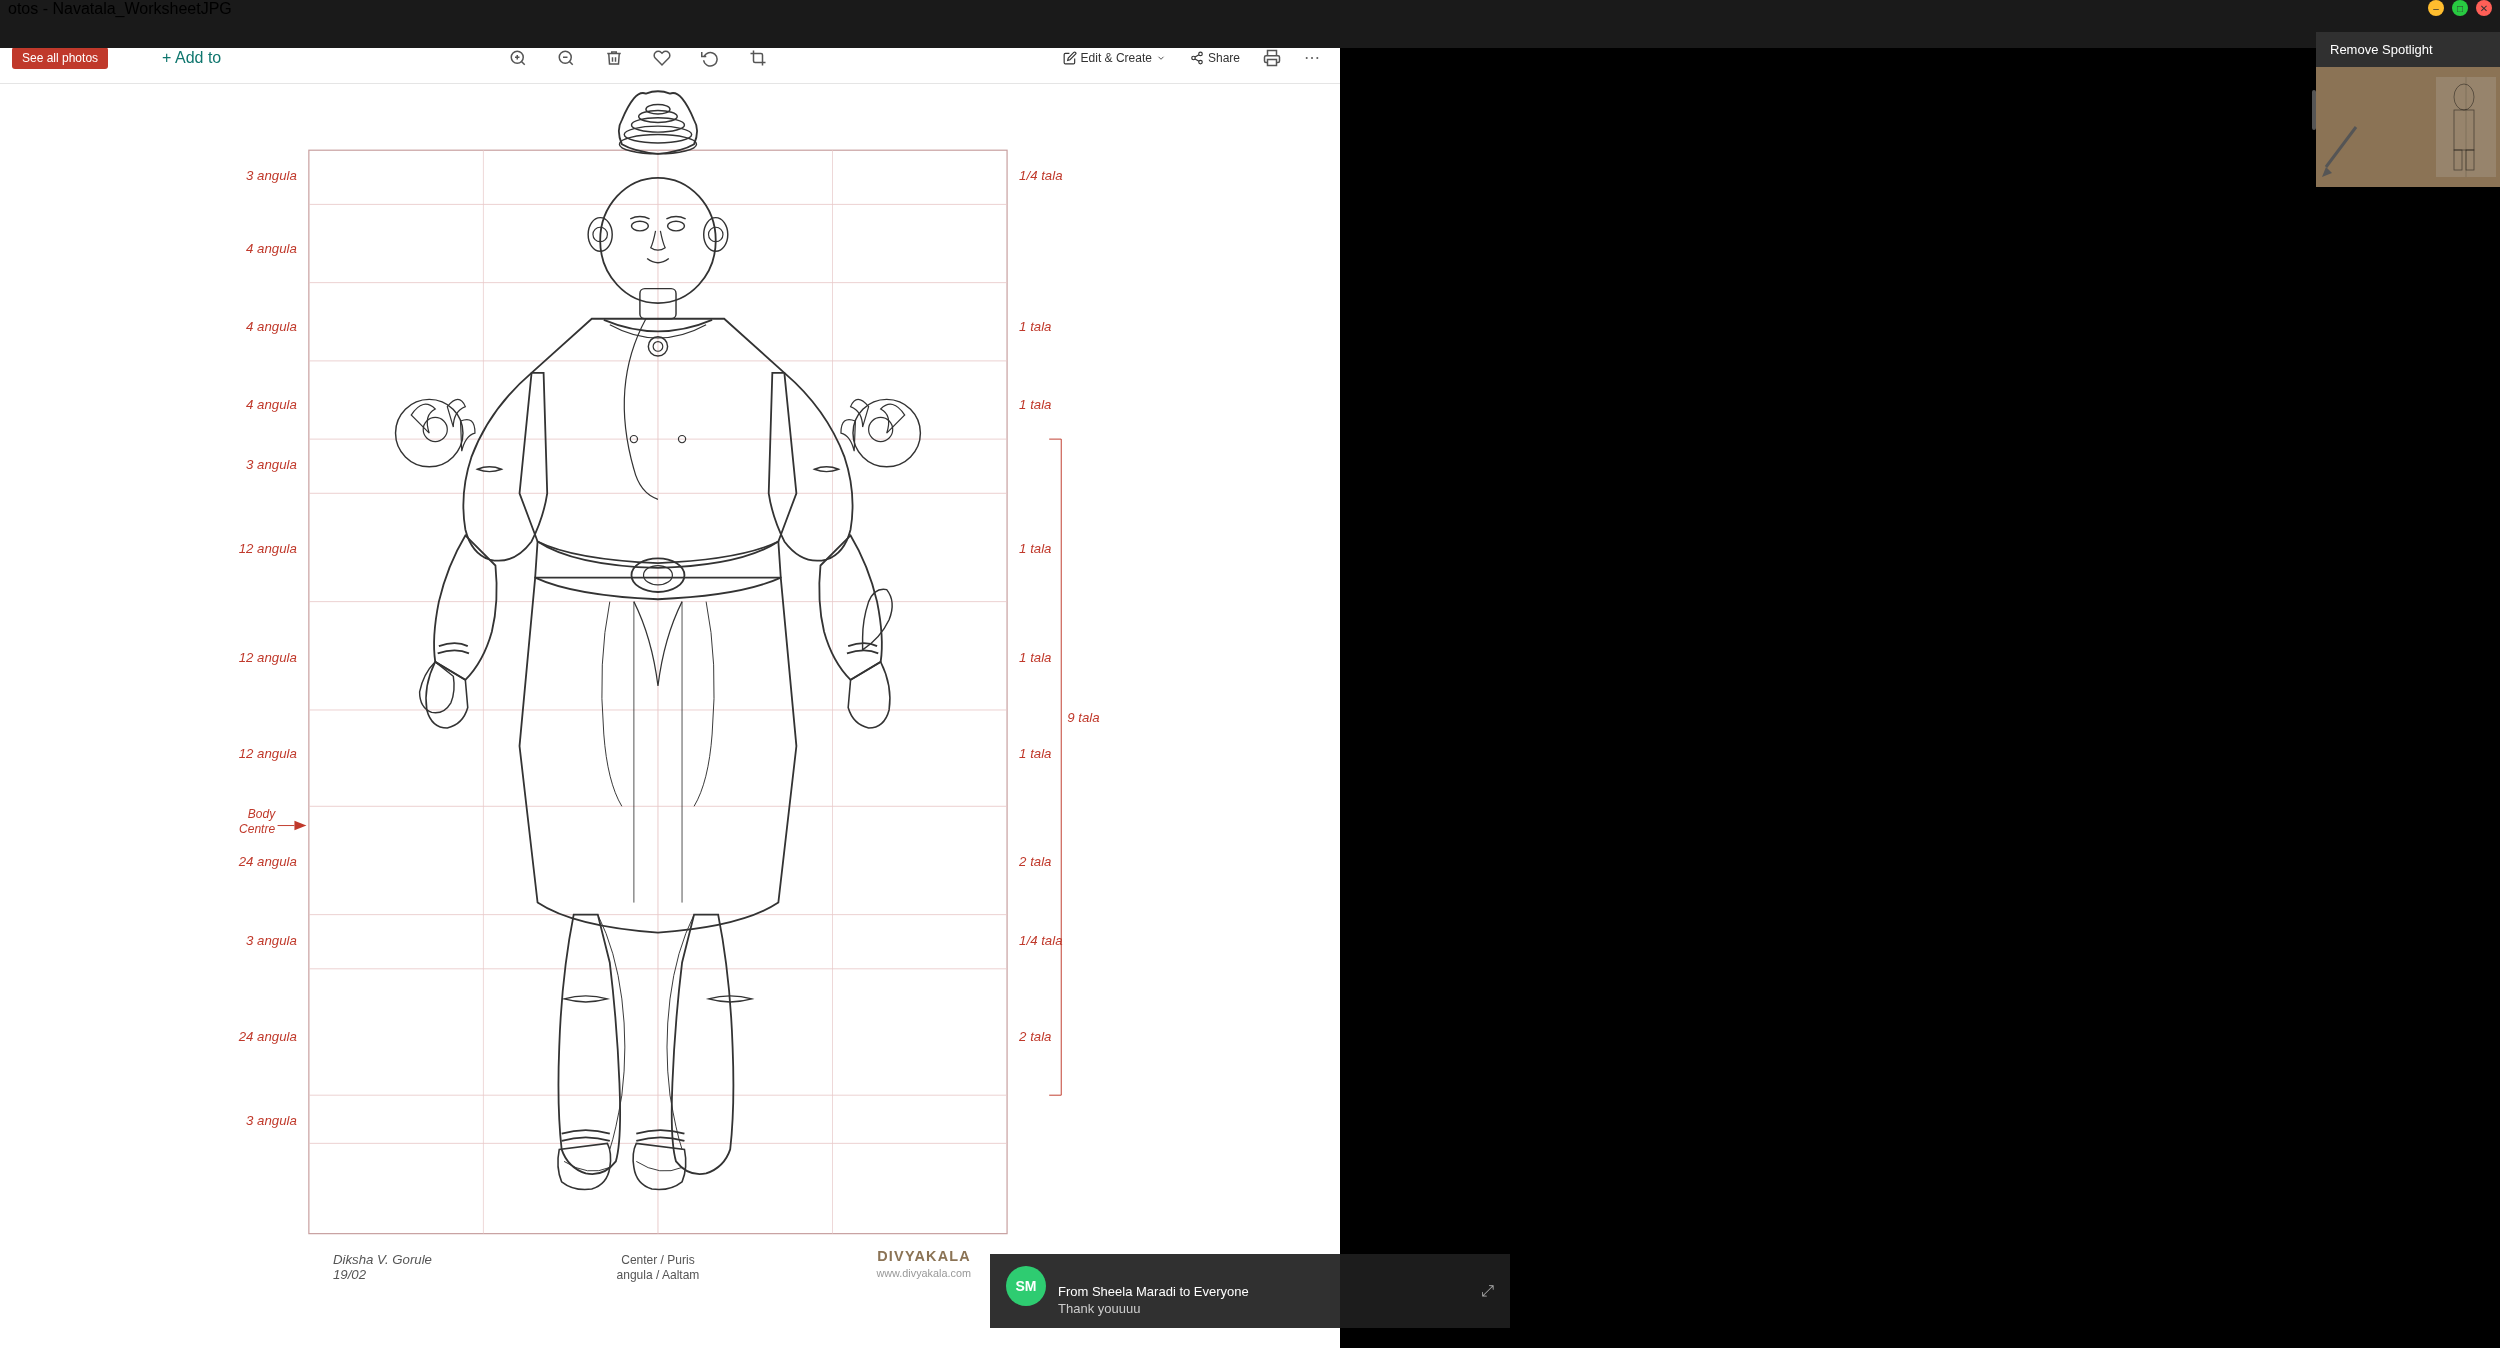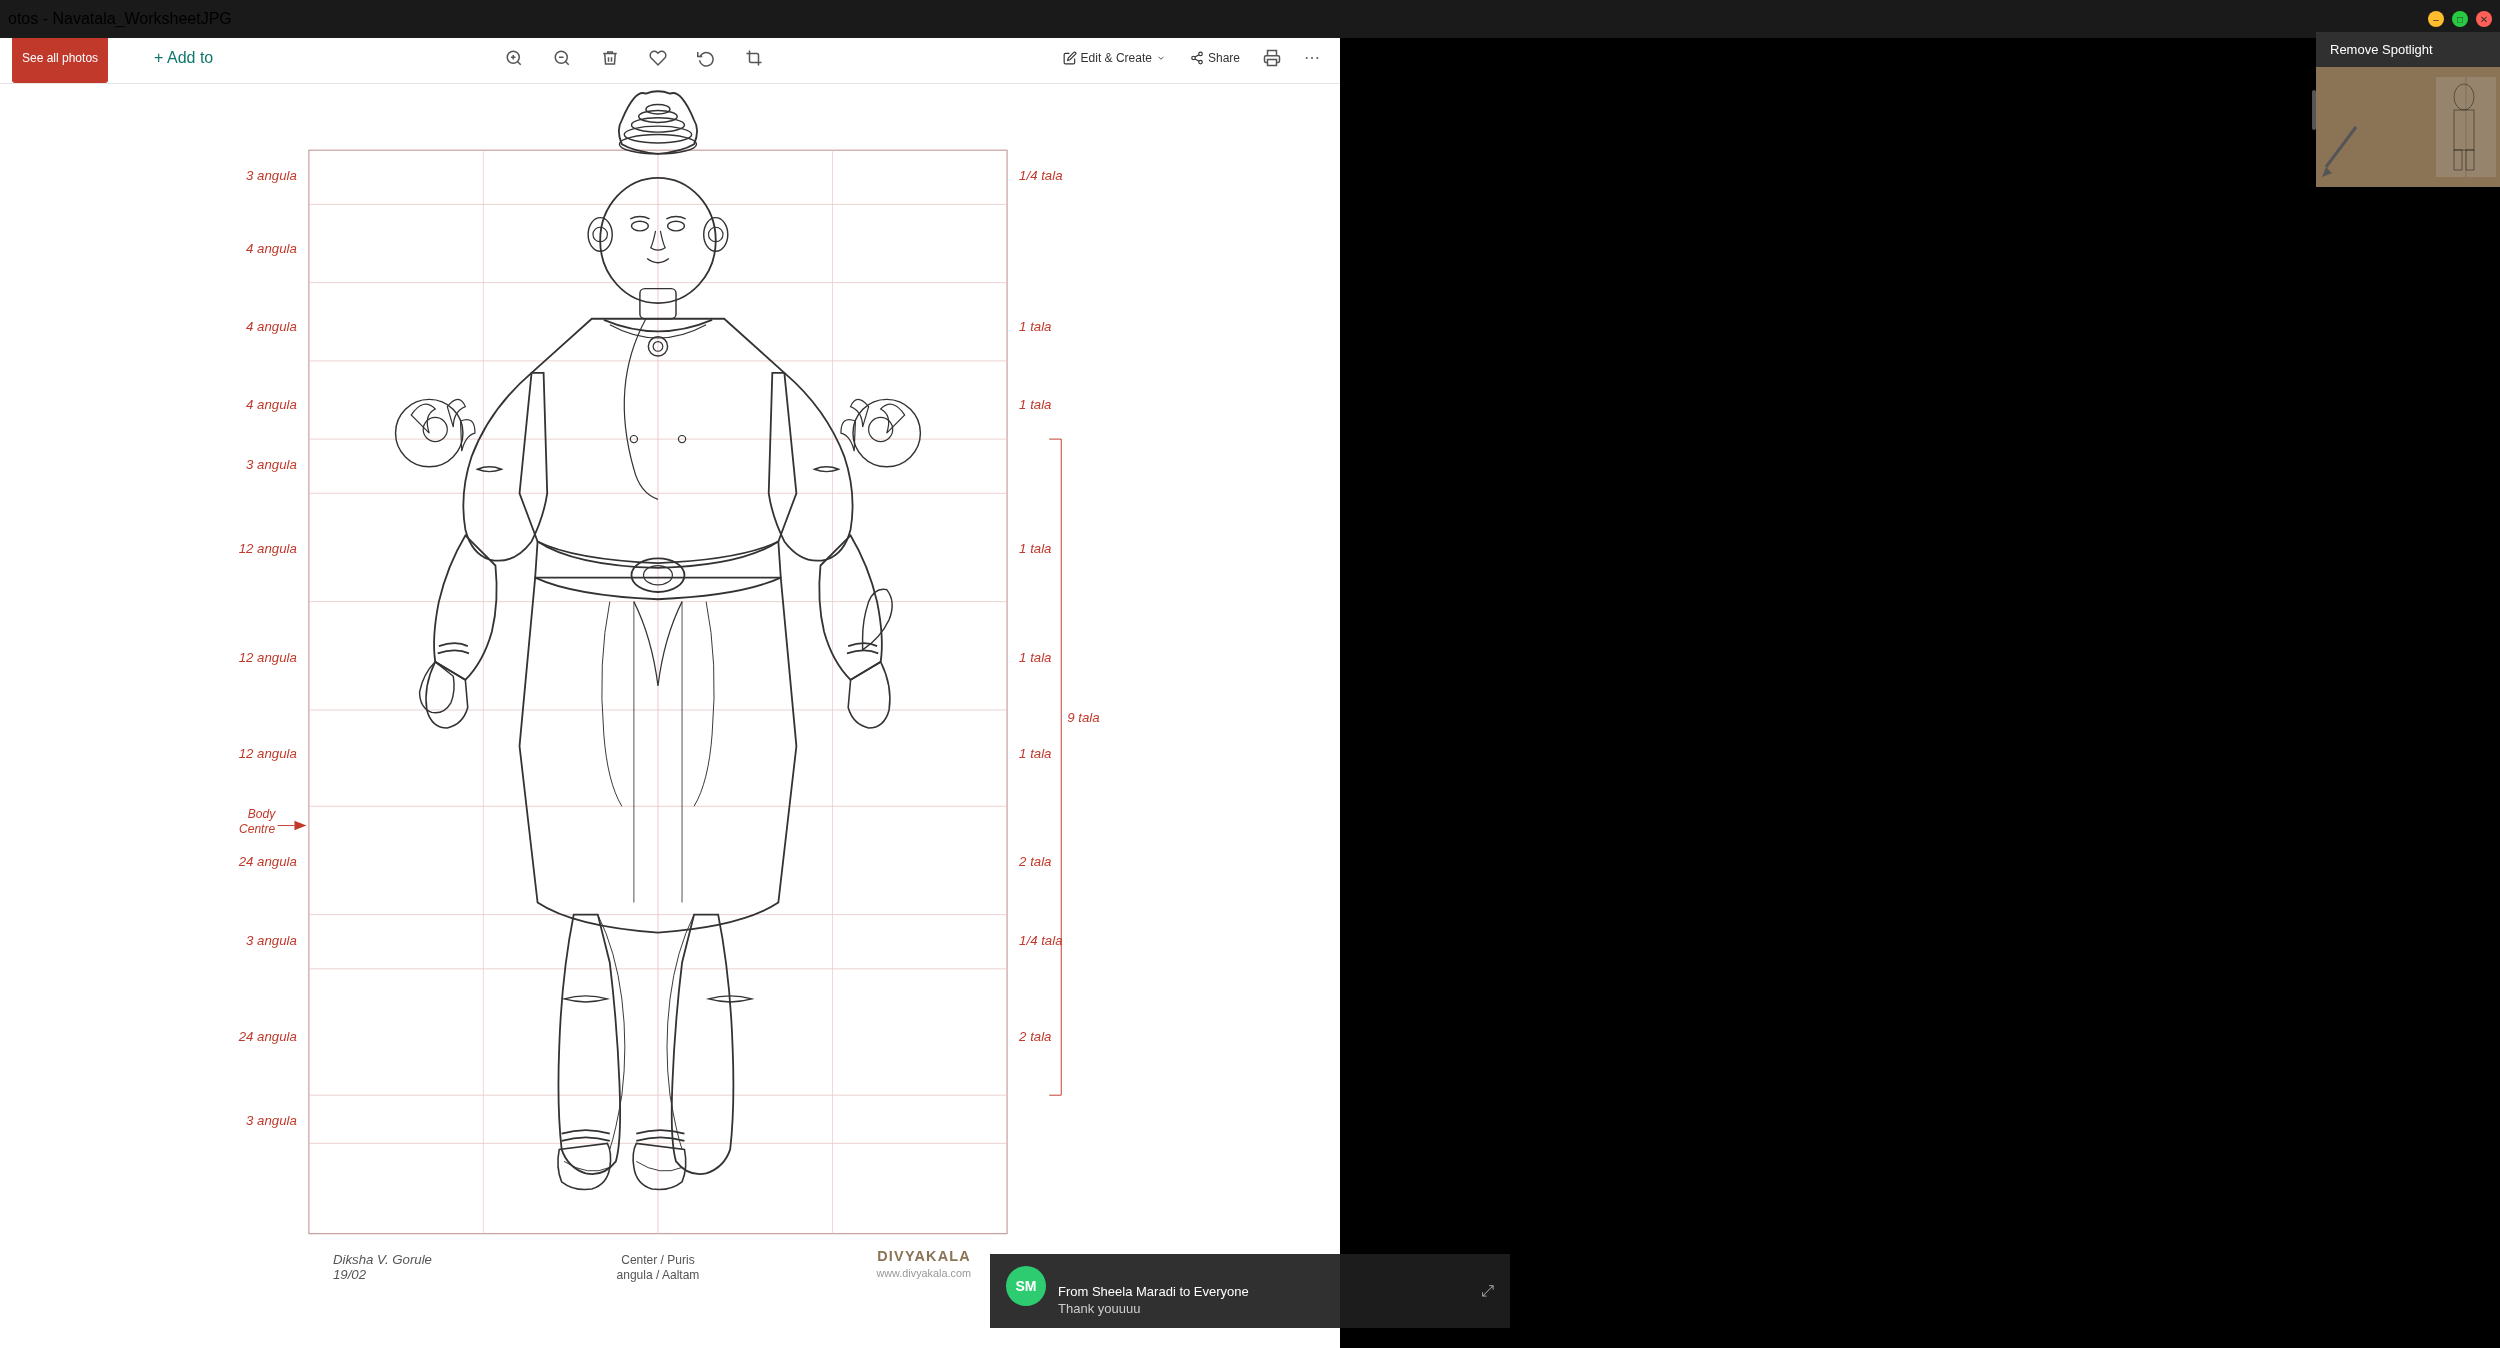--- a/index.html
+++ b/index.html
@@ -9,24 +9,23 @@
       background: #000;
       font-family: 'Segoe UI', Arial, sans-serif;
       overflow: hidden;
       position: relative;
     }
 
     
     #titlebar {
       position: absolute;
       top: 0; left: 0; right: 0;
-      height: 38px;
+      height: 48px;
       background: #1a1a1a;
       display: flex;
-      align-items: center;
       justify-content: space-between;
       padding: 0 8px;
       z-index: 100;
     }
     #titlebar-controls {
       display: flex;
       gap: 8px;
     }
     .title-btn {
       width: 16px; height: 16px;
@@ -51,22 +50,23 @@
       display: flex;
       flex-direction: column;
     }
 
     
     #toolbar {
       height: 52px;
       background: #fff;
       border-bottom: 1px solid #e5e5e5;
       display: flex;
+      align-items: center;
       padding: 0 12px;
-      gap: 8px;
+      gap: 16px;
     }
     #see-all-photos-btn {
       background: #c0392b;
       color: #fff;
       border: none;
       border-radius: 3px;
       padding: 4px 10px;
       font-size: 12px;
       cursor: pointer;
       white-space: nowrap;

